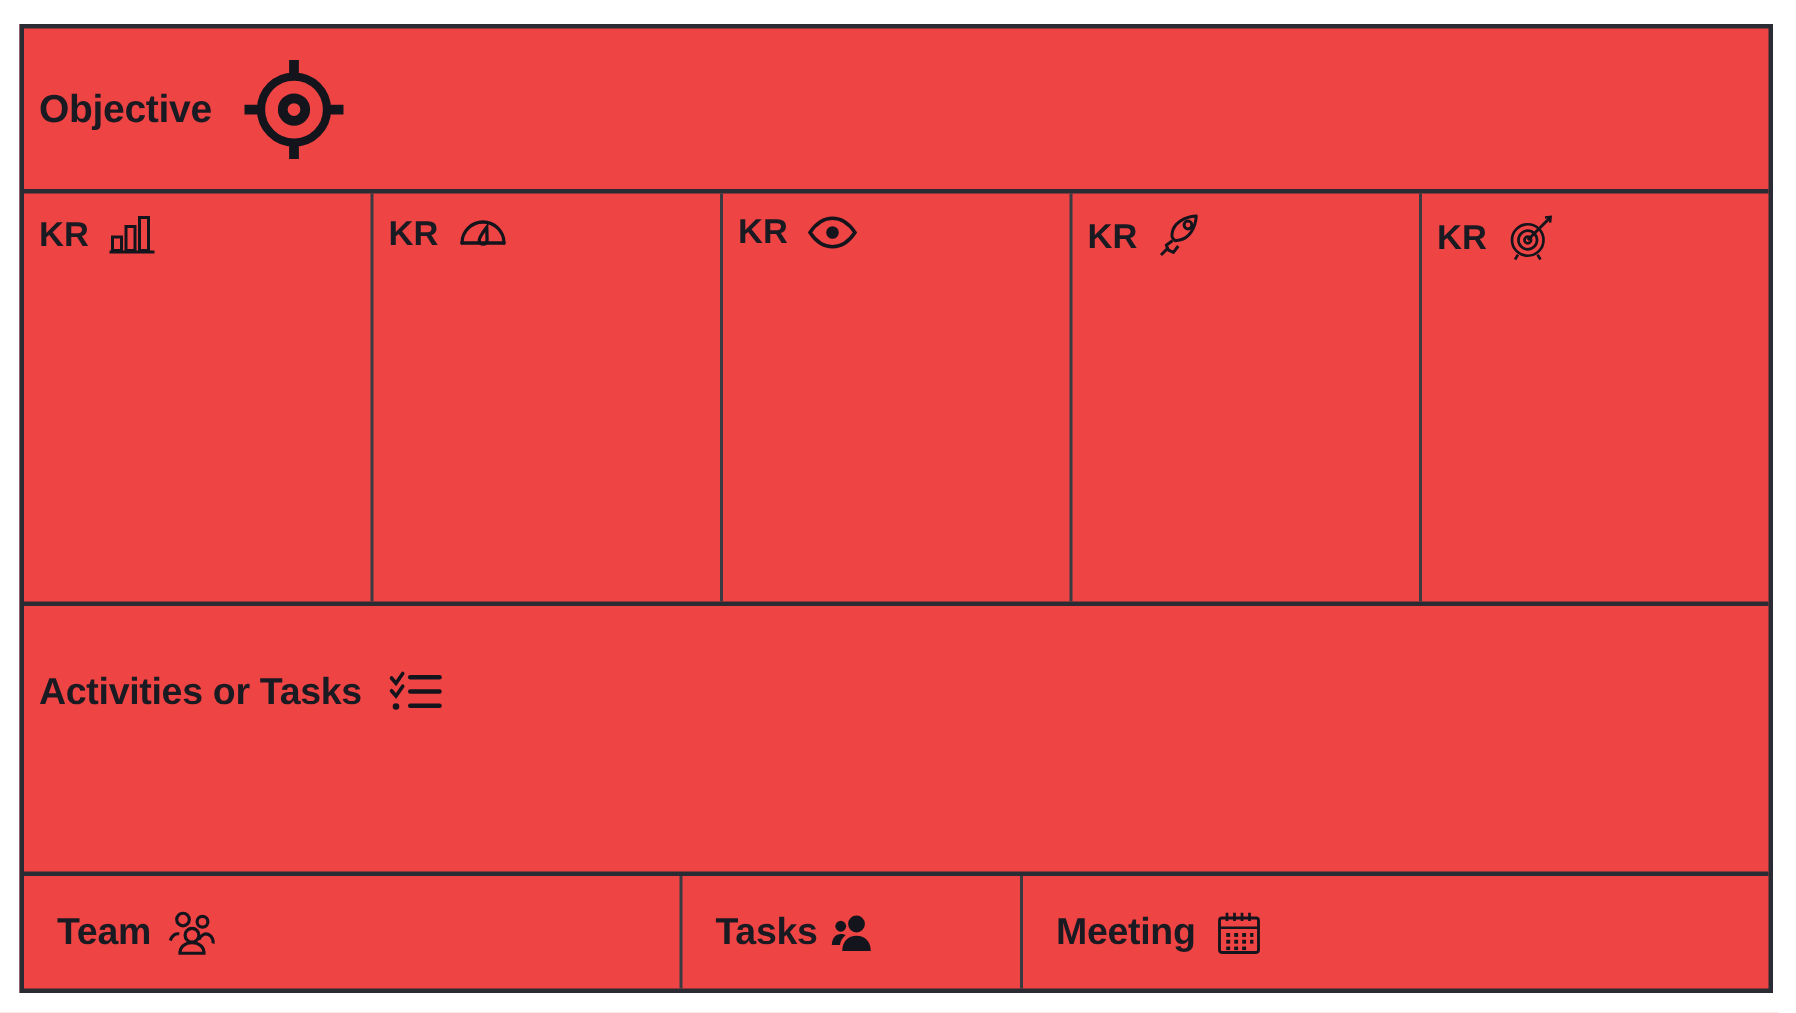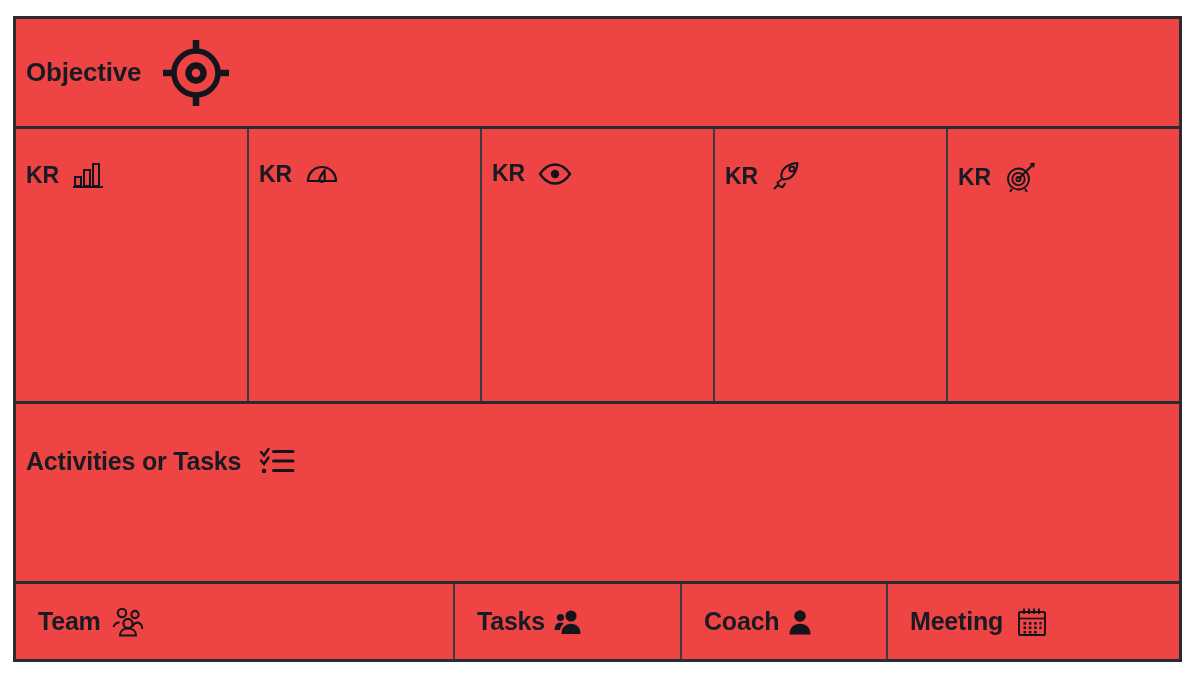--- a/index.html
+++ b/index.html
@@ -53,21 +53,21 @@
     flex: 0 0 275px;
     height: 275px;
     display: flex;
     border-bottom: 3px solid #2b2b33;
     box-sizing: border-box;
   }
   .kr-cell {
     flex: 1 1 0;
     box-sizing: border-box;
     border-right: 2px solid #3a3a42;
-    padding: 31px 0 0 10px;
+    padding: 12px 0 0 10px;
     display: flex;
     align-items: flex-start;
   }
   .kr-cell:last-child { border-right: none; }
 
   
   .row-activities {
     position: relative;
     flex: 0 0 180px;
     height: 180px;
@@ -260,31 +260,20 @@
             <svg width="28" height="26" viewBox="0 0 28 26" fill="#14141c">
               <circle cx="17" cy="7" r="5.6"></circle>
               <path d="M7.5 25 C7.5 18.5 11.5 14.8 17 14.8 C22.5 14.8 26.5 18.5 26.5 25 Z"></path>
               <circle cx="6.5" cy="8.5" r="3.6"></circle>
               <path d="M0.5 21 C0.8 16 3.2 13.6 6.8 13.6 C8 13.6 9 13.9 9.8 14.4 C7.6 16.2 6.3 18.4 6 21 Z"></path>
             </svg>
           </span>
         </div>
       </div>
 
-      <div class="footer-cell fc-coach">
-        <div class="label label-footer">
-          <span>Coach</span>
-          <span class="icon gap-sm">
-            <svg width="24" height="26" viewBox="0 0 24 26" fill="#14141c">
-              <circle cx="12" cy="7" r="5.8"></circle>
-              <path d="M1.5 25.5 C1.5 18.8 6.2 14.8 12 14.8 C17.8 14.8 22.5 18.8 22.5 25.5 Z"></path>
-            </svg>
-          </span>
-        </div>
-      </div>
 
       <div class="footer-cell fc-meeting">
         <div class="label label-footer">
           <span>Meeting</span>
           <span class="icon gap-md">
             <svg width="32" height="32" viewBox="0 0 32 32" fill="none" stroke="#14141c" stroke-width="1.9">
               <rect x="3" y="6" width="26" height="23" rx="1.6"></rect>
               <line x1="3" y1="12.5" x2="29" y2="12.5" stroke-width="1.6"></line>
               <line x1="8" y1="2.5" x2="8" y2="8" stroke-width="1.8"></line>
               <line x1="13" y1="2.5" x2="13" y2="8" stroke-width="1.8"></line>

